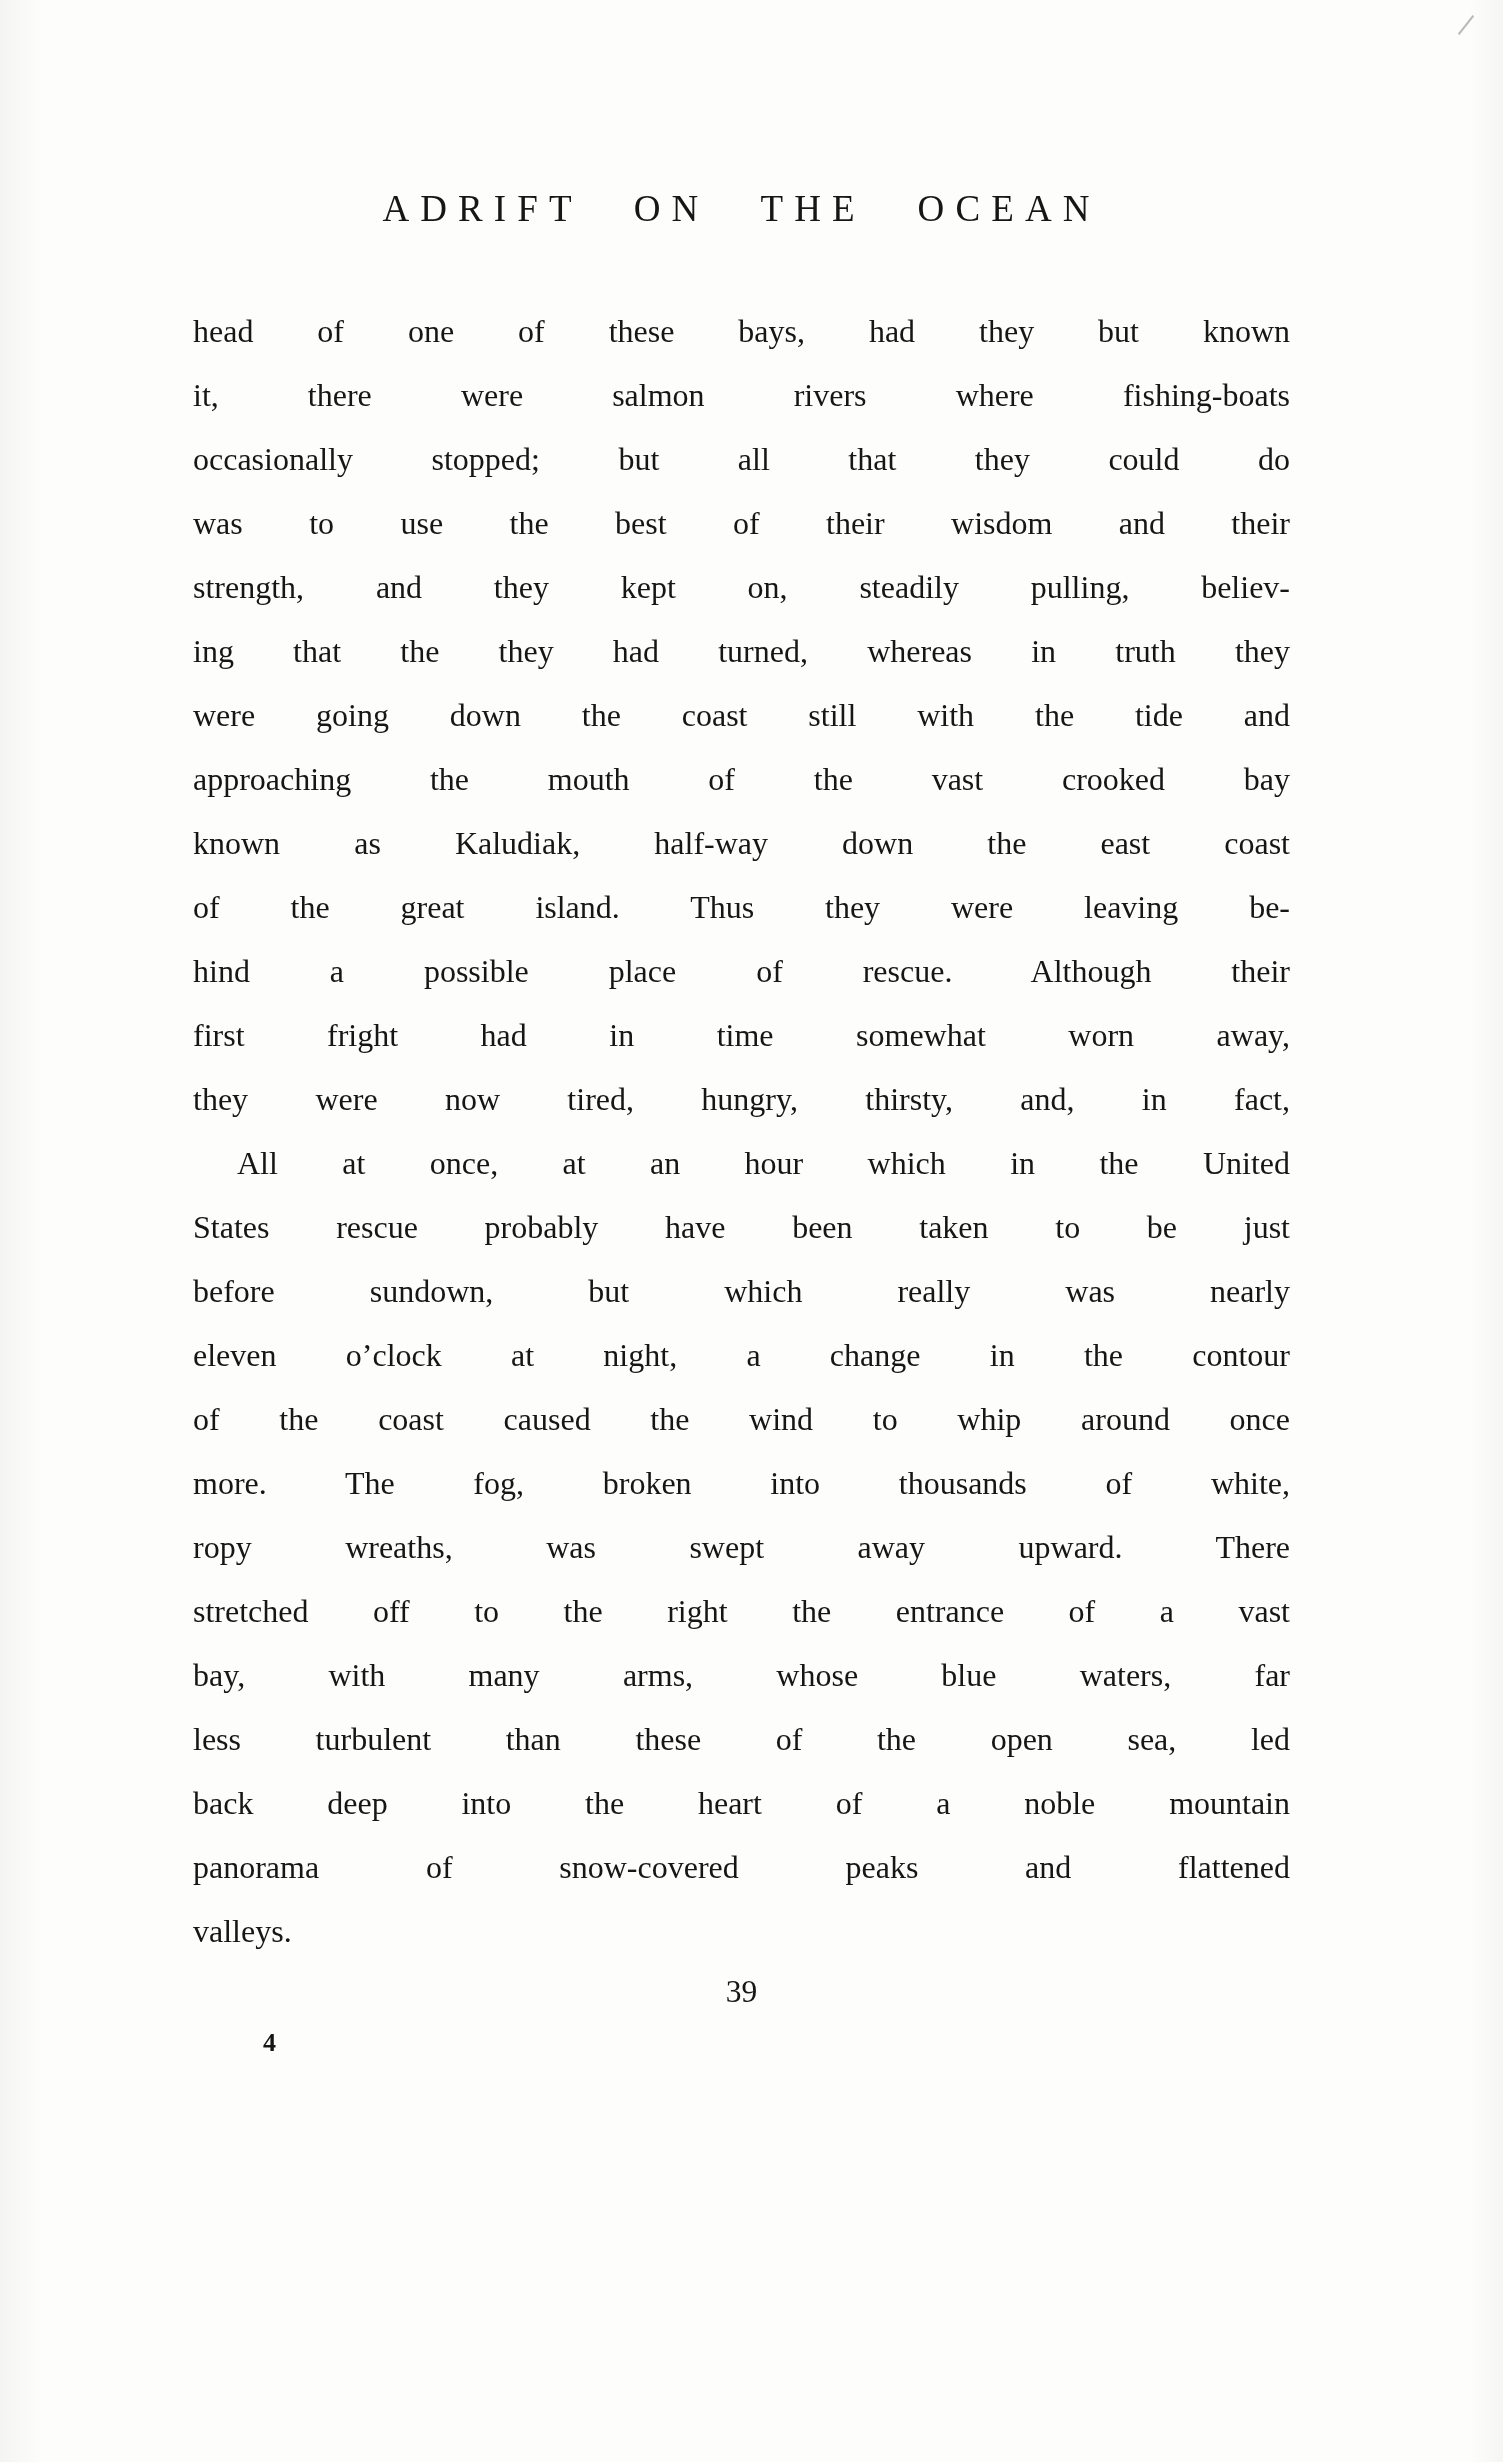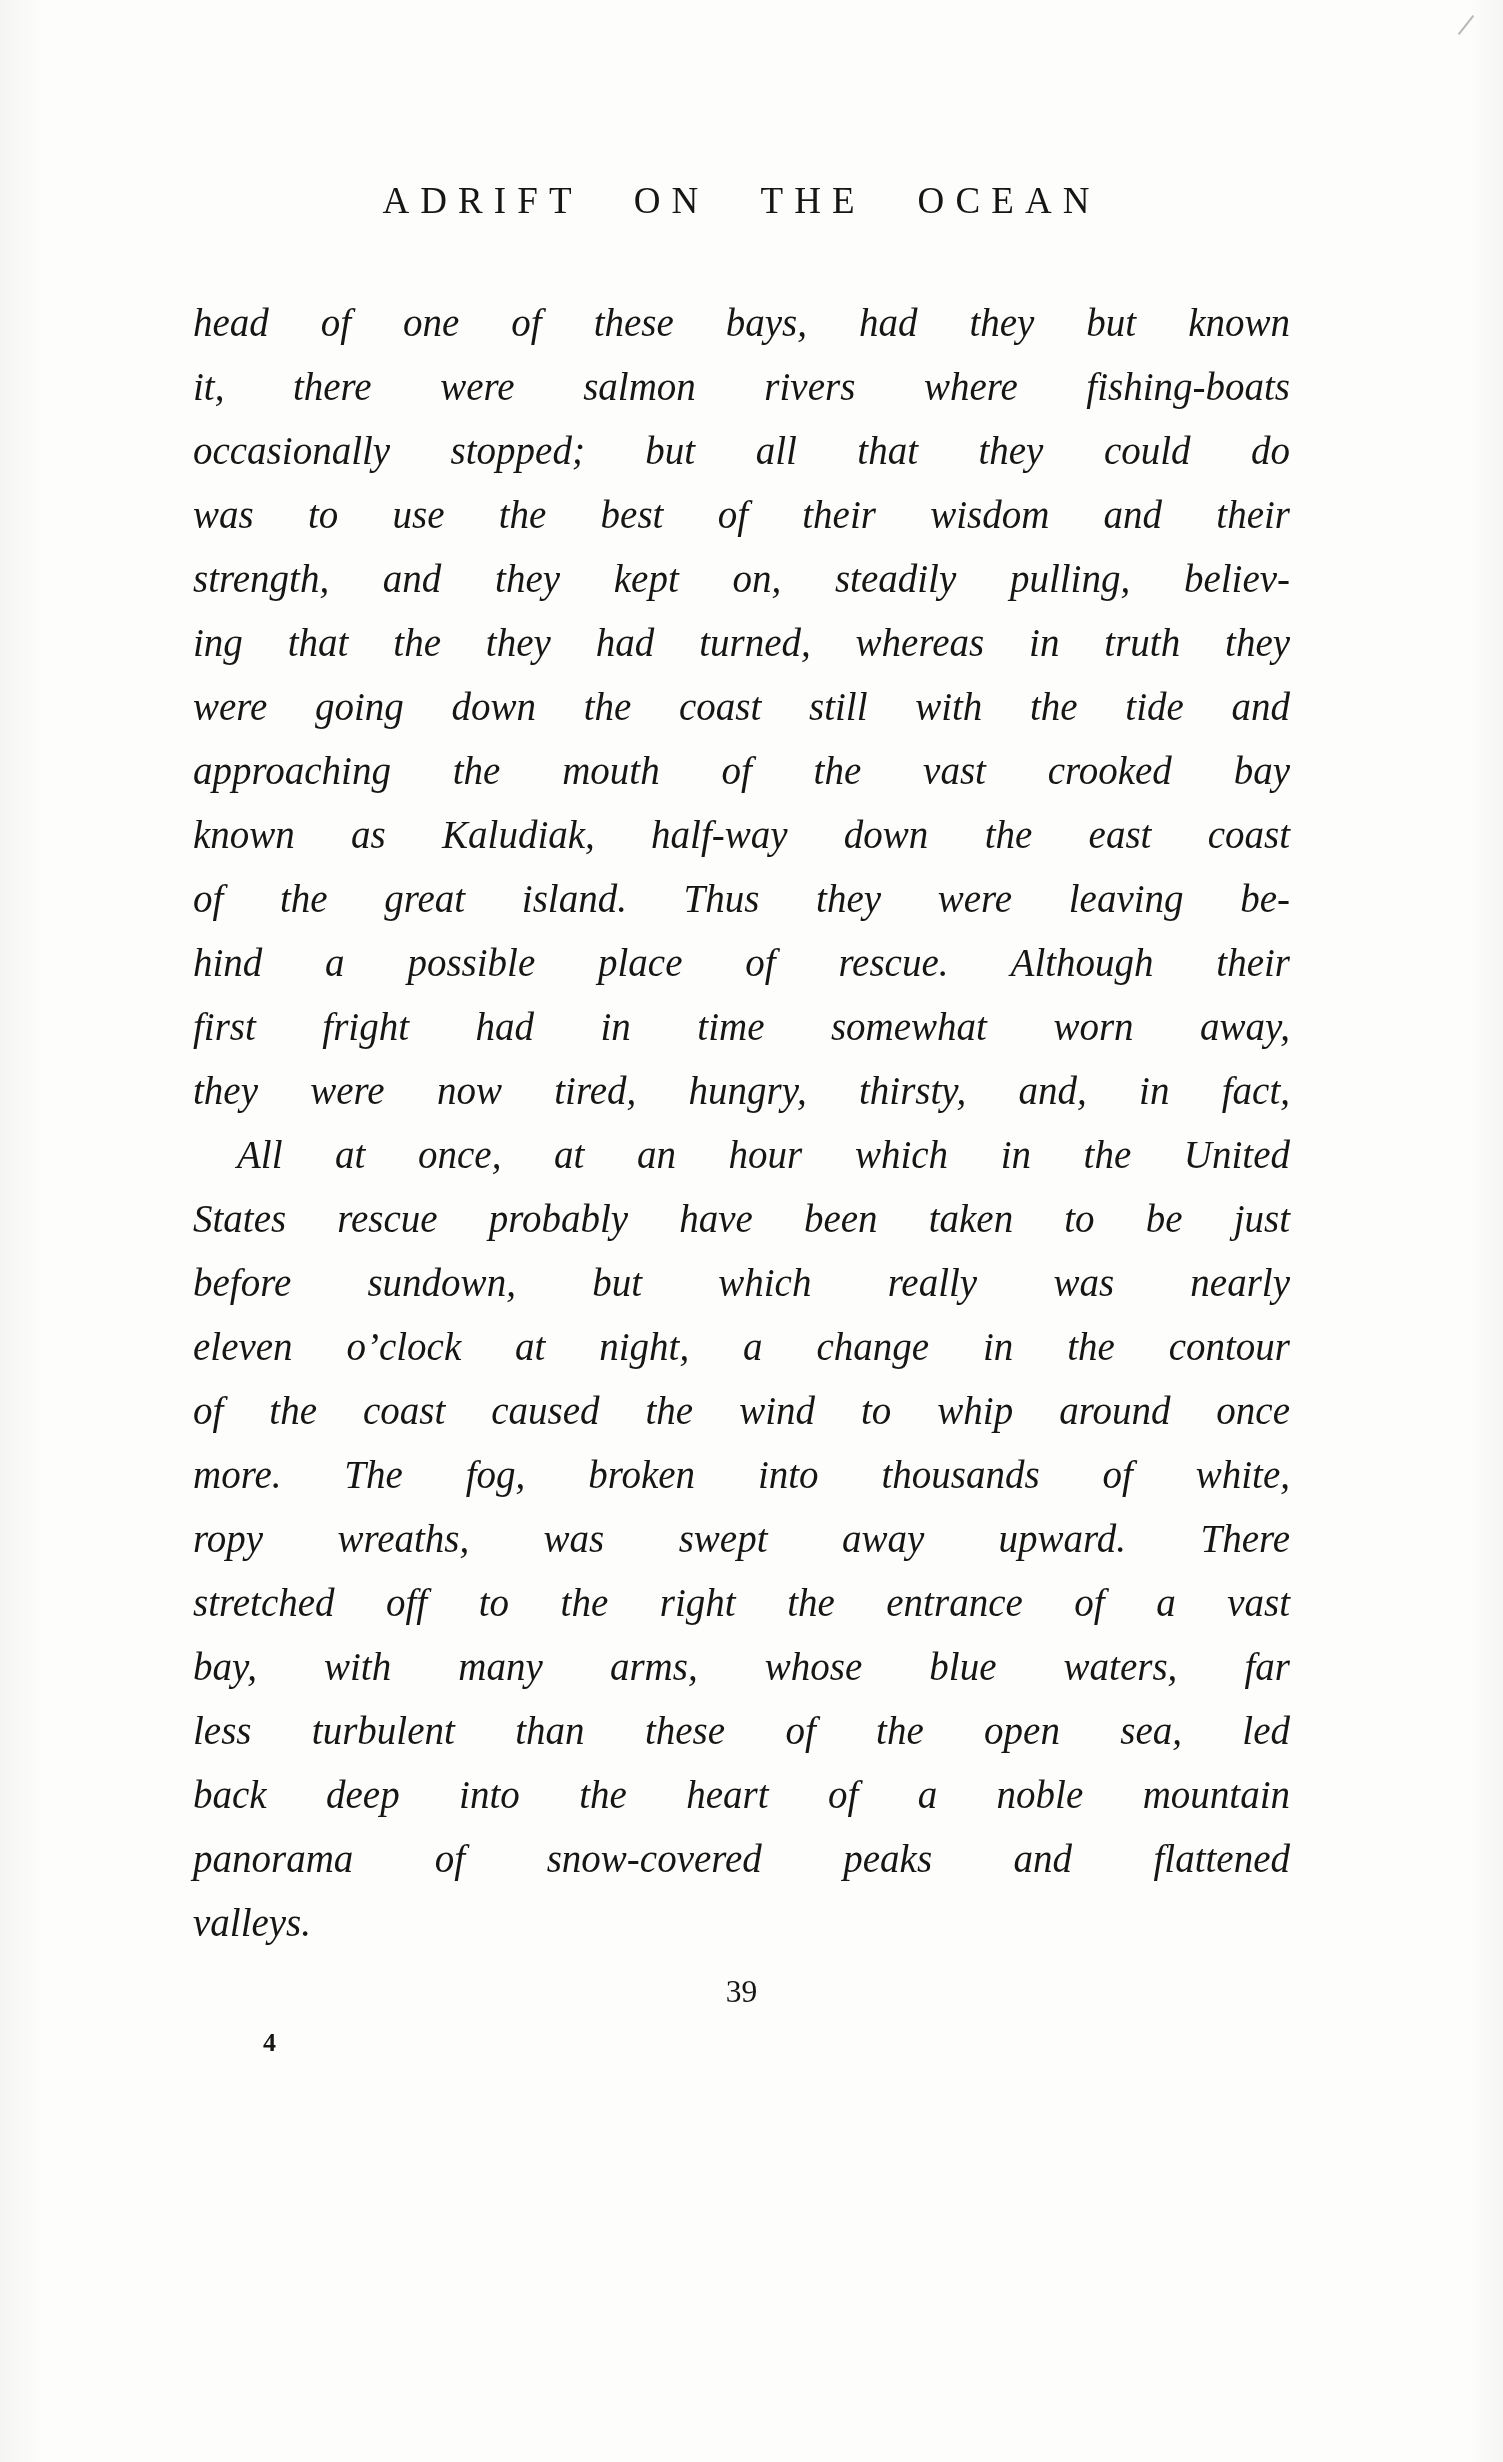--- a/index.html
+++ b/index.html
@@ -33,43 +33,42 @@
     right: 37px;
     width: 2.1px;
     height: 24px;
     background: #9a9a96;
     transform: rotate(38deg);
     opacity: 0.7;
   }
   .text-block {
     position: absolute;
     left: 193px;
-    top: 179px;
+    top: 187px;
     width: 1097px;
   }
   .running-head {
     font-size: 37px;
     line-height: 43px;
     letter-spacing: 0.30em;
     word-spacing: 0.85em;
     text-align: center;
     white-space: nowrap;
     margin: 0 0 69px 0;
     font-weight: 400;
   }
   .paragraph {
     margin: 0;
   }
   .body-line {
-    font-size: 39px;
+    font-size: 32px;
     line-height: 64px;
     text-align: justify;
     text-align-last: justify;
     white-space: normal;
-    font-style: italic;
   }
   .body-line.last {
     text-align-last: left;
   }
   .body-line.indented {
     text-indent: 44px;
   }
   .signature-mark {
     position: absolute;
     left: 263px;

